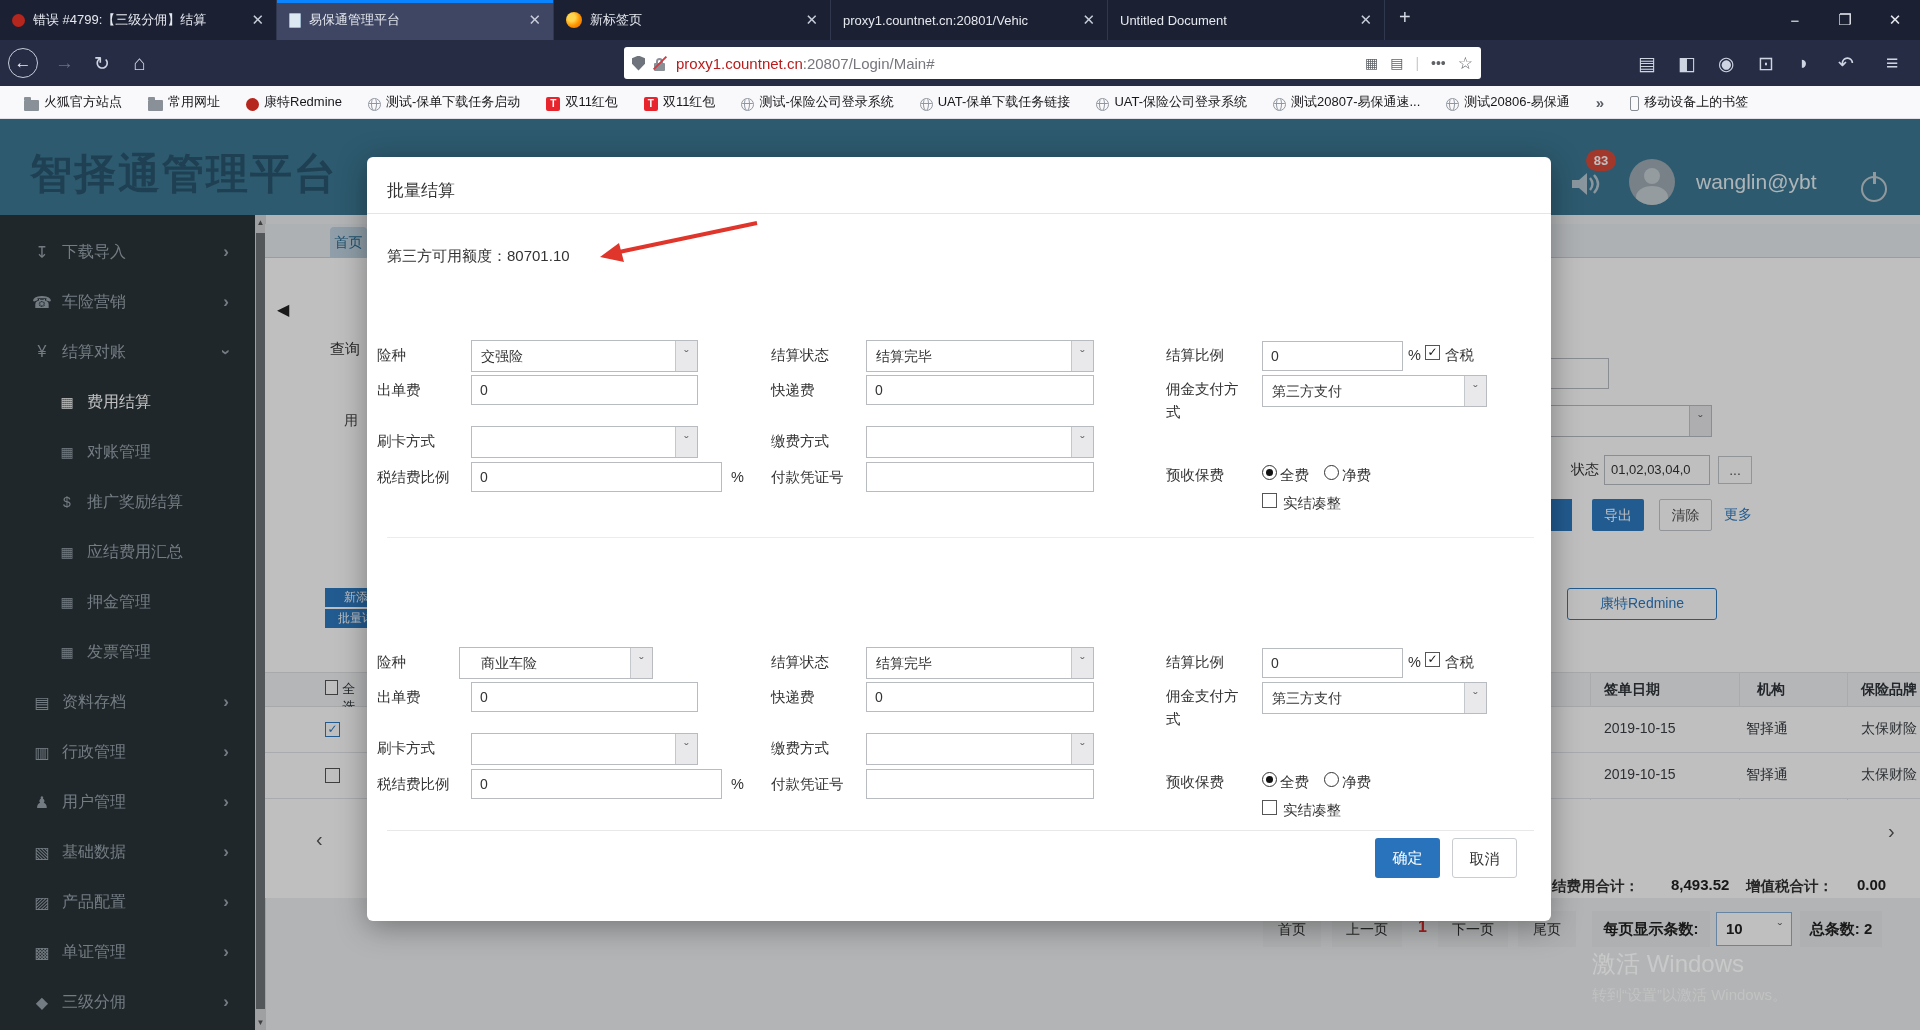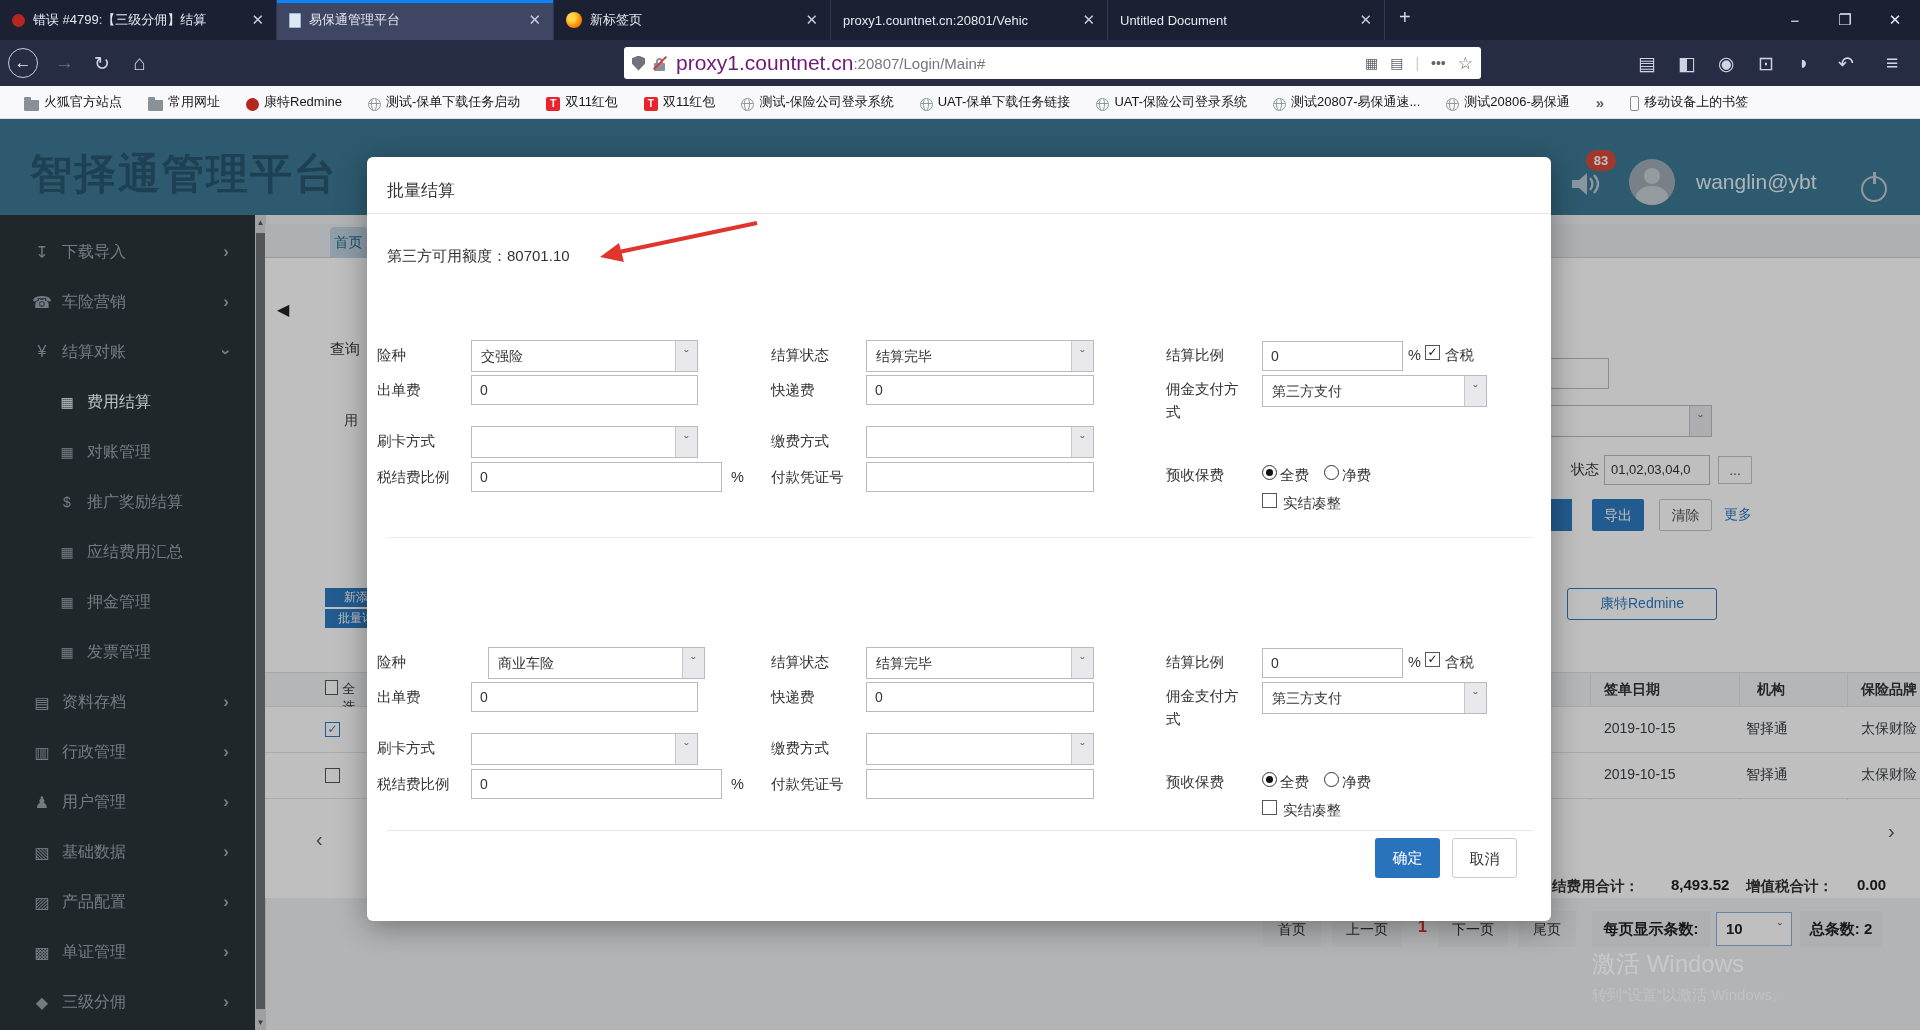--- a/index.html
+++ b/index.html
@@ -13,21 +13,21 @@
   .tab.active::before{content:"";position:absolute;left:0;top:0;right:0;height:3px;background:#0a84ff;}
   .tab .ttl{flex:1;white-space:nowrap;overflow:hidden;}
   .tab .tclose{color:#c9cdda;font-size:15px;padding:0 2px;}
   .newtab{color:#d6dae4;font-size:20px;padding:6px 14px;}
   .winctl{position:absolute;top:0;right:0;height:40px;display:flex;}
   .winctl span{width:50px;height:40px;display:flex;align-items:center;justify-content:center;color:#e8eaf0;font-size:15px;}
   #navbar{position:absolute;left:0;top:40px;width:1920px;height:46px;background:#262c44;display:flex;align-items:center;}
   .navic{color:#cfd4e2;font-size:19px;text-align:center;}
   #backbtn{position:absolute;left:8px;top:48px;width:30px;height:30px;border:1.5px solid #c6cbda;border-radius:50%;color:#eceef5;font-size:17px;line-height:27px;text-align:center;}
   #urlbar{position:absolute;left:624px;top:47px;width:857px;height:32px;background:#fff;border-radius:3px;display:flex;align-items:center;padding:0 8px;}
-  #urlbar .host{color:#701a75;font-size:21px;}
+  #urlbar .host{color:#b91c1c;font-size:15px;}
   #urlbar .path{color:#76767d;font-size:15px;}
   .ubic{color:#5f6368;font-size:14px;margin-left:12px;}
   .lockwrap{position:relative;width:13px;height:15px;margin:0 10px 0 8px;}
   .lockbody{position:absolute;left:1px;top:7px;width:11px;height:8px;background:#8b8f96;border-radius:1px;}
   .lockring{position:absolute;left:3px;top:2px;width:7px;height:8px;border:2px solid #8b8f96;border-bottom:none;border-radius:4px 4px 0 0;}
   .lockslash{position:absolute;left:-2px;top:6px;width:18px;height:0;border-top:2.5px solid #d7373f;transform:rotate(-45deg);}
   .shield{width:13px;height:15px;background:#6f747c;clip-path:polygon(50% 0,100% 18%,100% 55%,50% 100%,0 55%,0 18%);}
   #bmbar{position:absolute;left:0;top:86px;width:1920px;height:33px;background:#f9f9fb;display:flex;align-items:center;padding-left:24px;gap:26px;border-bottom:1px solid #e2e2e6;}
   .bm{display:flex;align-items:flex-end;gap:5px;color:#17171b;font-size:13px;white-space:nowrap;}
   .ic{display:inline-block;position:relative;flex:none;}
@@ -423,21 +423,21 @@
         <div class="flabel" style="left: 799px; top: 194px;">预收保费</div>
         <span class="radio on" style="left: 895px; top: 193px;"></span>
         <span class="rlb" style="left: 913px; top: 194px;">全费</span>
         <span class="radio" style="left: 957px; top: 193px;"></span>
         <span class="rlb" style="left: 975px; top: 194px;">净费</span>
         <span class="cbx" style="position: absolute; left: 895px; top: 221px;"></span>
         <span class="rlb" style="left: 916px; top: 222px;">实结凑整</span>
       </div>
       <div class="msec" style="top: 422px;">
         <div class="flabel" style="left: 10px; top: 74px;">险种</div>
-        <div class="msel" style="left: 121px; top: 68px; width: 217px;"><span class="sv">商业车险</span><span class="caretbtn">ˇ</span></div>
+        <div class="msel" style="left: 92px; top: 68px; width: 194px; padding-left: 12px;"><span class="sv">商业车险</span><span class="caretbtn">ˇ</span></div>
         <div class="flabel" style="left: 404px; top: 74px;">结算状态</div>
         <div class="msel" style="left: 499px; top: 68px; width: 228px;"><span class="sv">结算完毕</span><span class="caretbtn">ˇ</span></div>
         <div class="flabel" style="left: 799px; top: 74px;">结算比例</div>
         <div class="mi" style="left: 895px; top: 69px; width: 141px; line-height: 28px;">0</div>
         <span class="pcent" style="left: 1041px; top: 75px;">%</span>
         <span class="cbx" style="position: absolute; left: 1058px; top: 73px;">✓</span>
         <span class="rlb" style="left: 1078px; top: 74px;">含税</span>
         <div class="flabel" style="left: 10px; top: 109px;">出单费</div>
         <div class="mi" style="left: 104px; top: 103px; width: 227px; line-height: 28px;">0</div>
         <div class="flabel" style="left: 404px; top: 109px;">快递费</div>

